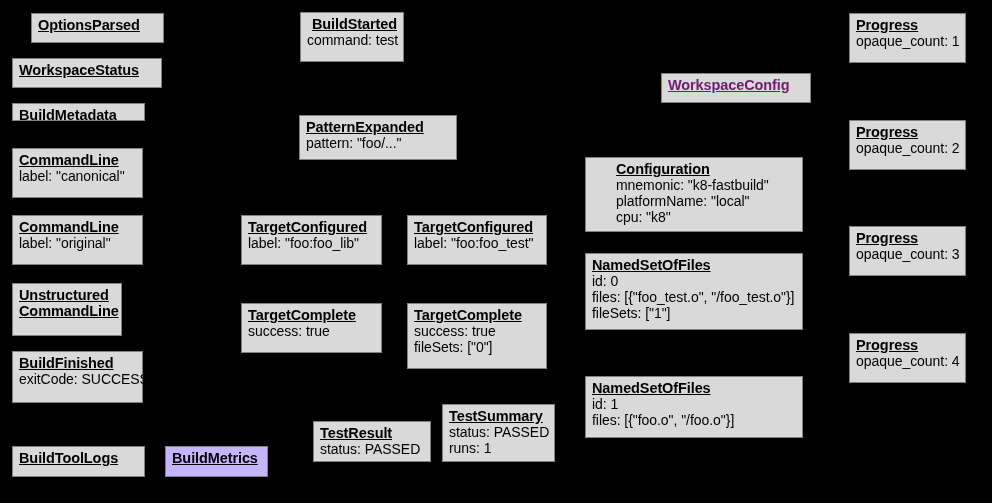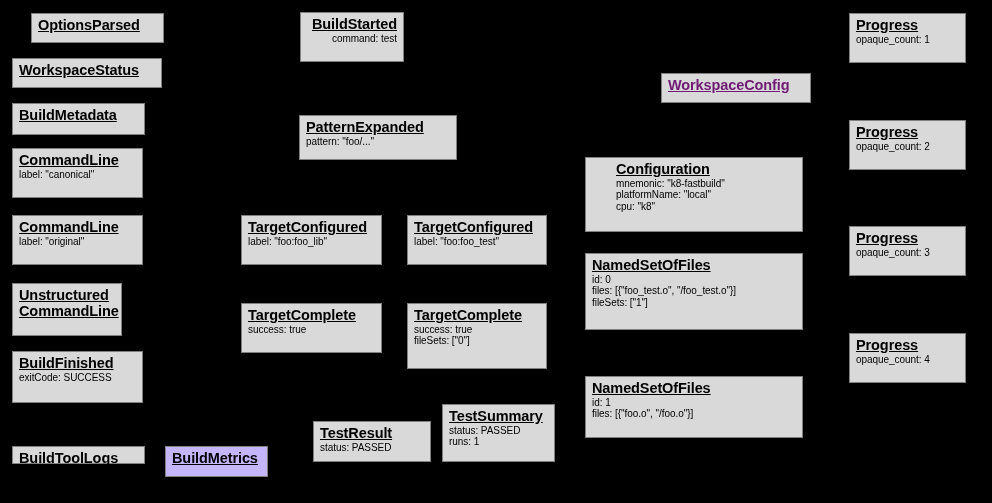--- a/index.html
+++ b/index.html
@@ -42,37 +42,37 @@
     margin-bottom: 1px;
   }
   .node-title.wrap {
     white-space: normal;
   }
   .node-fields {
     display: block;
   }
   .node-field {
     display: block;
-    font-size: 10px;
+    font-size: 14px;
     font-weight: normal;
     white-space: nowrap;
     letter-spacing: -0.05px;
   }
 </style>
 </head>
 <body>
 
 <div id="canvas" style="background: rgb(0, 0, 0);">
     <div class="node" style="left: 12px; top: 13px; width: 133px; height: 30px; background: rgb(217, 217, 217); border-color: rgb(128, 128, 128); color: rgb(0, 0, 0); margin-left: 19px;">
       <span class="node-title">OptionsParsed</span>
     </div>
     <div class="node" style="left: 12px; top: 58px; width: 150px; height: 30px; background: rgb(217, 217, 217); border-color: rgb(128, 128, 128); color: rgb(0, 0, 0);">
       <span class="node-title">WorkspaceStatus</span>
     </div>
-    <div class="node" style="left: 12px; top: 103px; width: 133px; height: 32px; background: rgb(217, 217, 217); border-color: rgb(128, 128, 128); color: rgb(0, 0, 0);">
+    <div class="node" style="left: 12px; top: 103px; width: 133px; height: 18px; background: rgb(217, 217, 217); border-color: rgb(128, 128, 128); color: rgb(0, 0, 0);">
       <span class="node-title">BuildMetadata</span>
     </div>
     <div class="node" style="left: 12px; top: 148px; width: 131px; height: 50px; background: rgb(217, 217, 217); border-color: rgb(128, 128, 128); color: rgb(0, 0, 0);">
       <span class="node-title">CommandLine</span>
       <span class="node-fields">
         <span class="node-field">label: "canonical"</span>
       </span>
     </div>
     <div class="node" style="left: 12px; top: 215px; width: 131px; height: 50px; background: rgb(217, 217, 217); border-color: rgb(128, 128, 128); color: rgb(0, 0, 0);">
       <span class="node-title">CommandLine</span>
@@ -82,21 +82,21 @@
     </div>
     <div class="node" style="left: 12px; top: 283px; width: 110px; height: 53px; background: rgb(217, 217, 217); border-color: rgb(128, 128, 128); color: rgb(0, 0, 0);">
       <span class="node-title wrap">Unstructured CommandLine</span>
     </div>
     <div class="node" style="left: 12px; top: 351px; width: 131px; height: 52px; background: rgb(217, 217, 217); border-color: rgb(128, 128, 128); color: rgb(0, 0, 0);">
       <span class="node-title">BuildFinished</span>
       <span class="node-fields">
         <span class="node-field">exitCode: SUCCESS</span>
       </span>
     </div>
-    <div class="node" style="left: 12px; top: 446px; width: 133px; height: 18px; background: rgb(217, 217, 217); border-color: rgb(128, 128, 128); color: rgb(0, 0, 0);">
+    <div class="node" style="left: 12px; top: 446px; width: 133px; height: 31px; background: rgb(217, 217, 217); border-color: rgb(128, 128, 128); color: rgb(0, 0, 0);">
       <span class="node-title">BuildToolLogs</span>
     </div>
     <div class="node" style="left: 165px; top: 446px; width: 103px; height: 31px; background: #c4b5fd; border-color: rgb(128, 128, 128); color: rgb(0, 0, 0);">
       <span class="node-title">BuildMetrics</span>
     </div>
     <div class="node" style="left: 300px; top: 12px; width: 104px; height: 50px; background: rgb(217, 217, 217); border-color: rgb(128, 128, 128); color: rgb(0, 0, 0); text-align: right;">
       <span class="node-title">BuildStarted</span>
       <span class="node-fields">
         <span class="node-field">command: test</span>
       </span>

